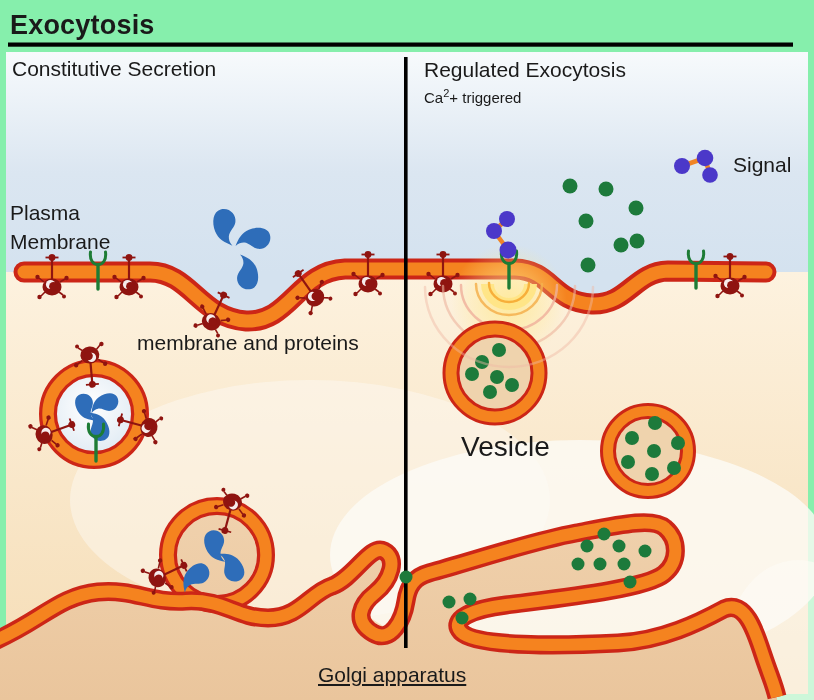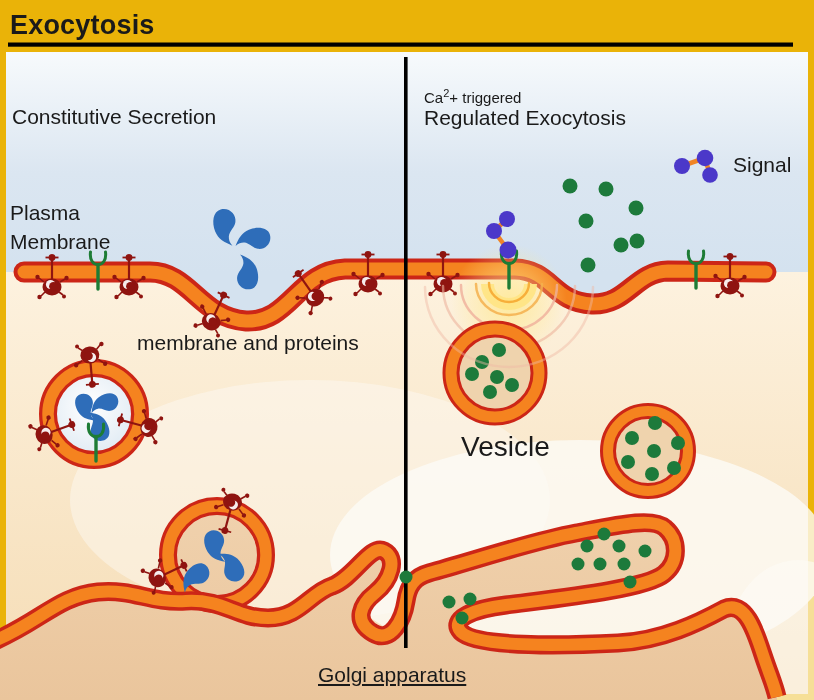--- a/index.html
+++ b/index.html
@@ -1,21 +1,21 @@
 <!DOCTYPE html>
 <html style="--text: #1A1A1A; --divider-black: #000000; --membrane-orange: #F5831F; --membrane-outline: #CC2617; --extracellular-blue: #D6E3F0; --cytoplasm-peach: #F8E7C9; --golgi-lumen-tan: #ECCAA3; --vesicle-lumen-tan: #EFD3AD; --vesicle-lumen-blue: #E8F0F8; --cargo-green: #1D7A3B; --protein-blue: #2E6DB9; --membrane-protein-maroon: #8F1410; --receptor-green: #1D7C35; --signal-purple: #4B38C9; --signal-bond-orange: #F08426; --calcium-glow-yellow: #FFE88F;"><head>
 <meta charset="utf-8">
 <style>
   html,body{margin:0;padding:0;background:#fff;}
-  .stage{position:relative;width:814px;height:700px;background:#eab308;
+  .stage{position:relative;width:814px;height:700px;background:#86efac;
          font-family:"Liberation Sans",sans-serif;overflow:hidden;}
   .stage svg{position:absolute;left:0;top:0;}
   .lbl{position:absolute;color:var(--text,#1a1a1a);white-space:nowrap;line-height:1.3;}
   .title{left:10px;top:8px;font-size:27px;font-weight:600;letter-spacing:.2px;}
-  .sec-head{font-size:21px;margin-top:48px;}
+  .sec-head{font-size:21px;}
   .sec-left{left:12px;top:55px;}
   .sec-right{left:424px;top:56px;}
   .ca{left:424px;top:86px;font-size:15px;}
   .ca sup{font-size:11px;}
   .lb-pm{left:10px;top:198px;font-size:21px;line-height:29px;}
   .lb-new{left:137px;top:329px;font-size:21px;line-height:28px;}
   .lb-signal{left:733px;top:151px;font-size:21px;}
   .lb-receptor{left:694px;top:226px;font-size:21px;}
   .lb-vesicle{left:461px;top:429px;font-size:28px;}
   .lb-golgi{left:318px;top:661px;font-size:21px;text-decoration:underline;}

